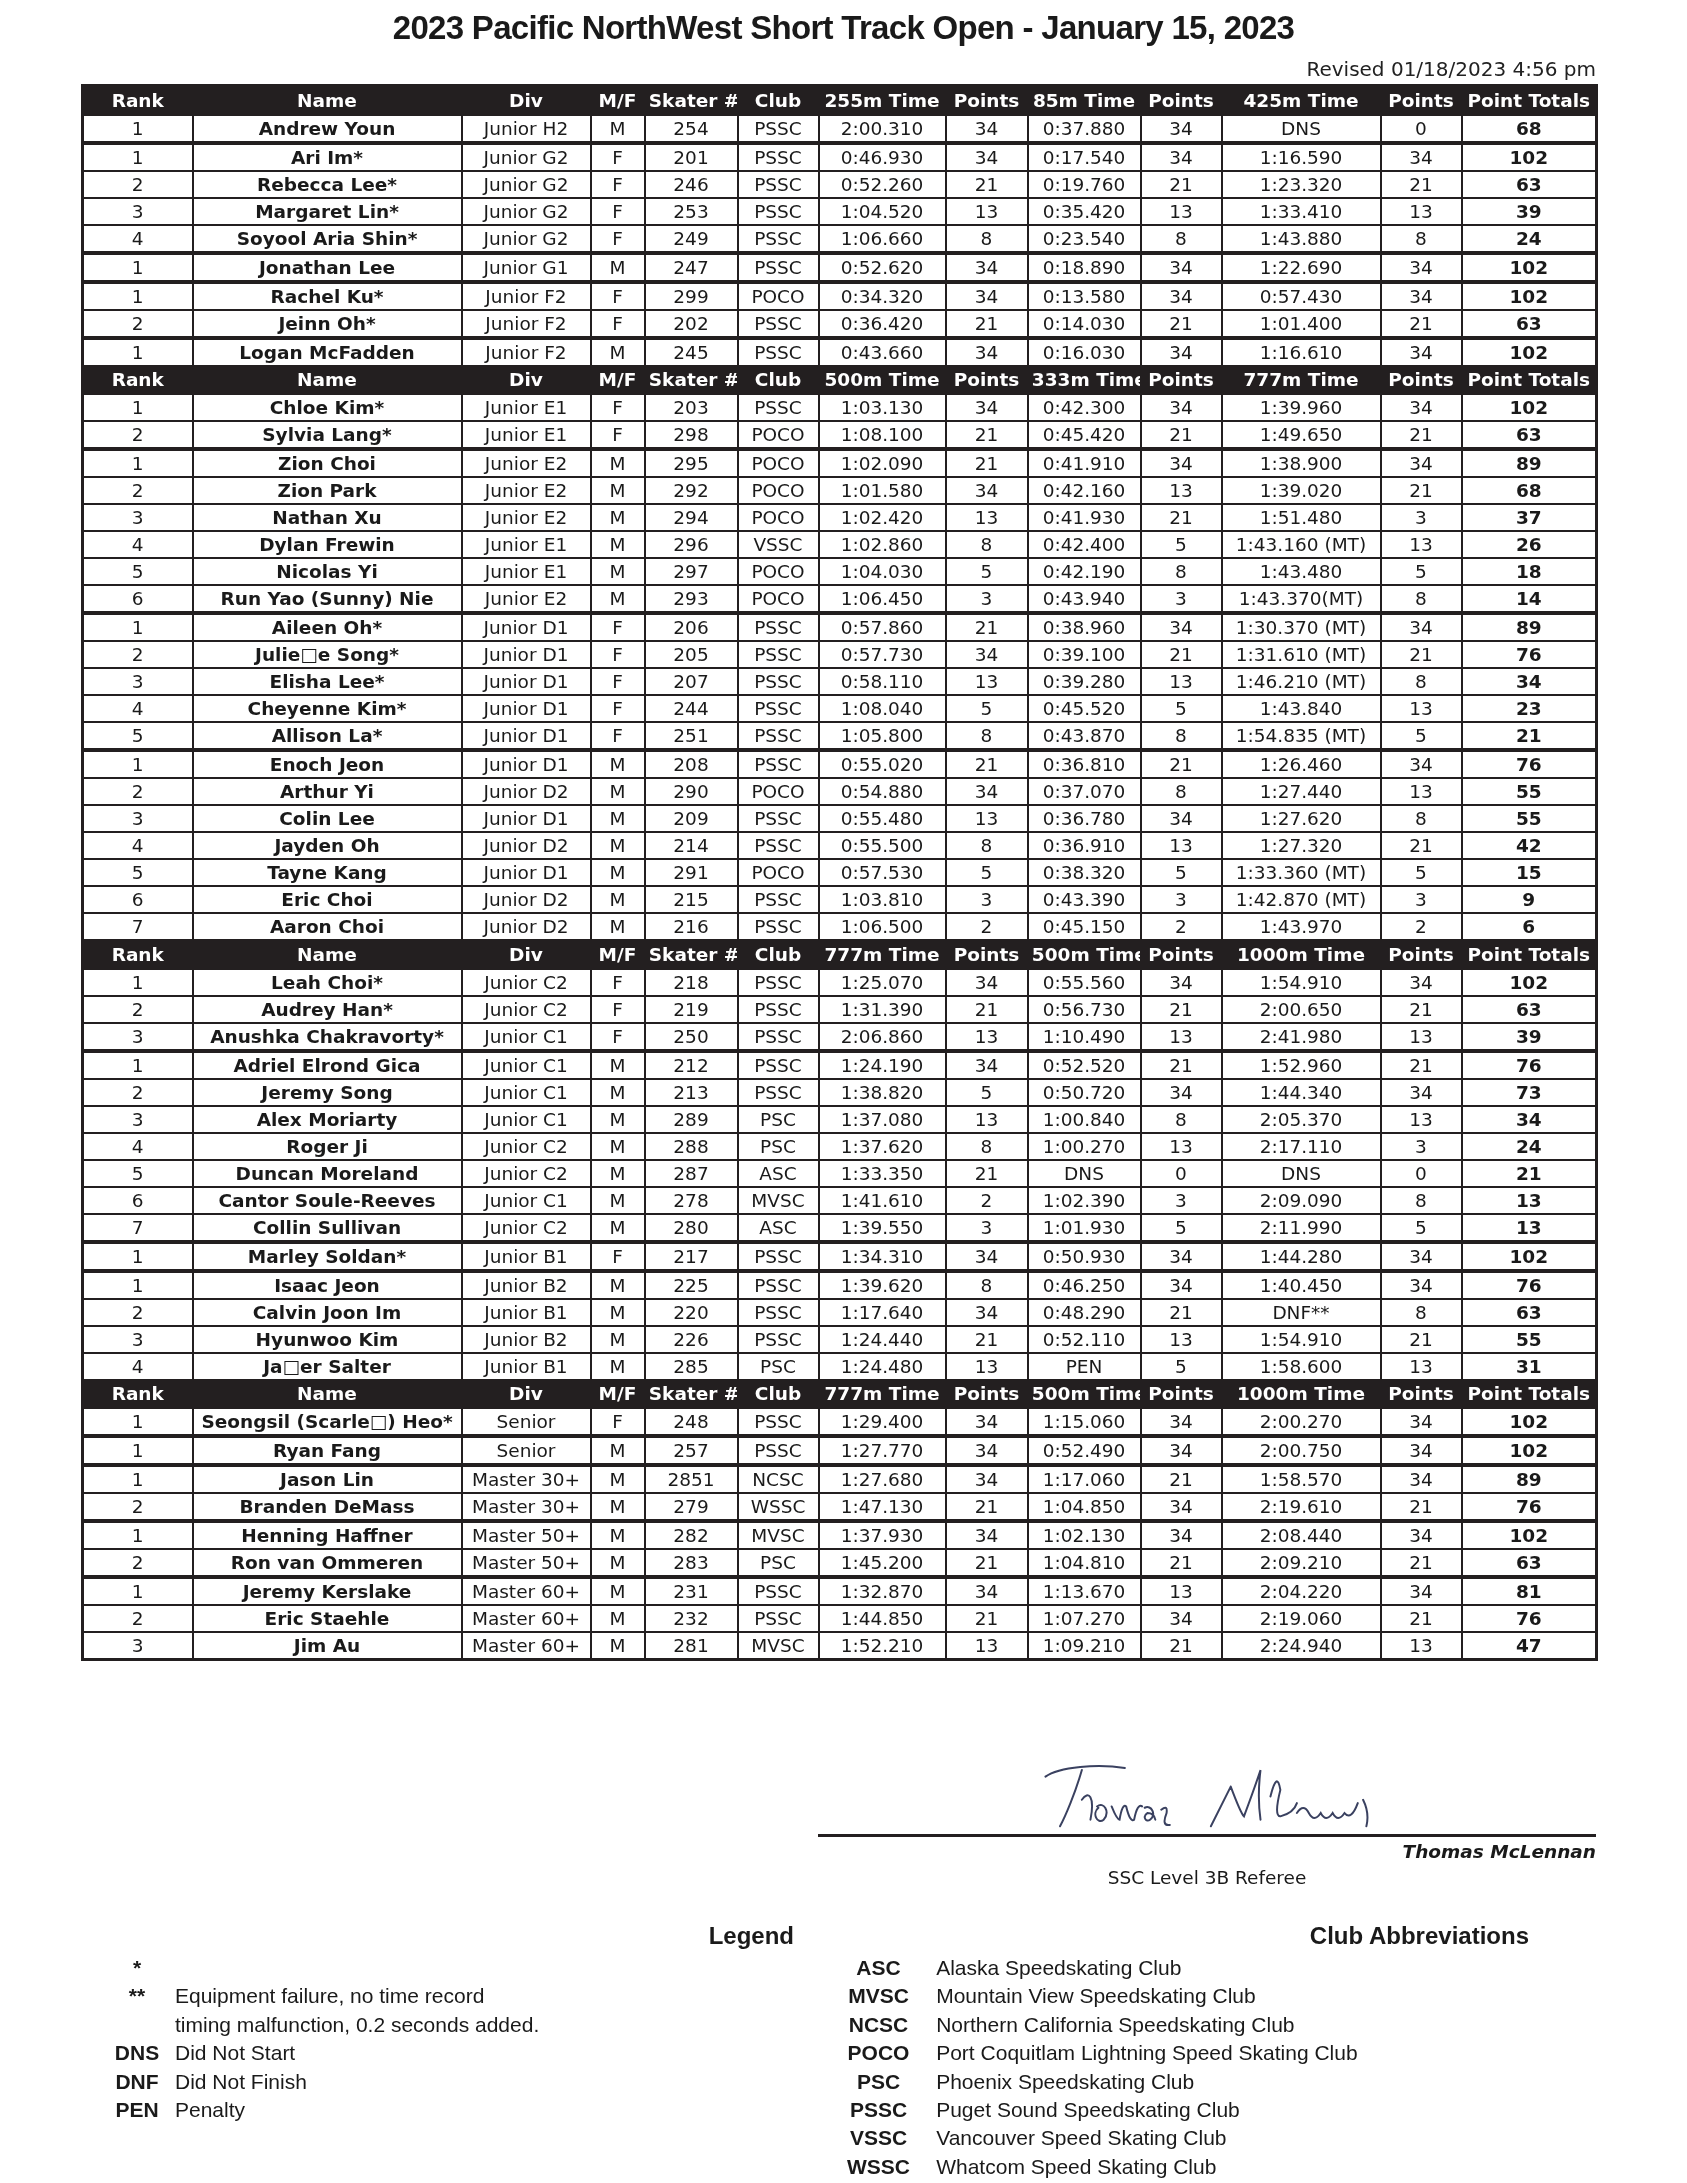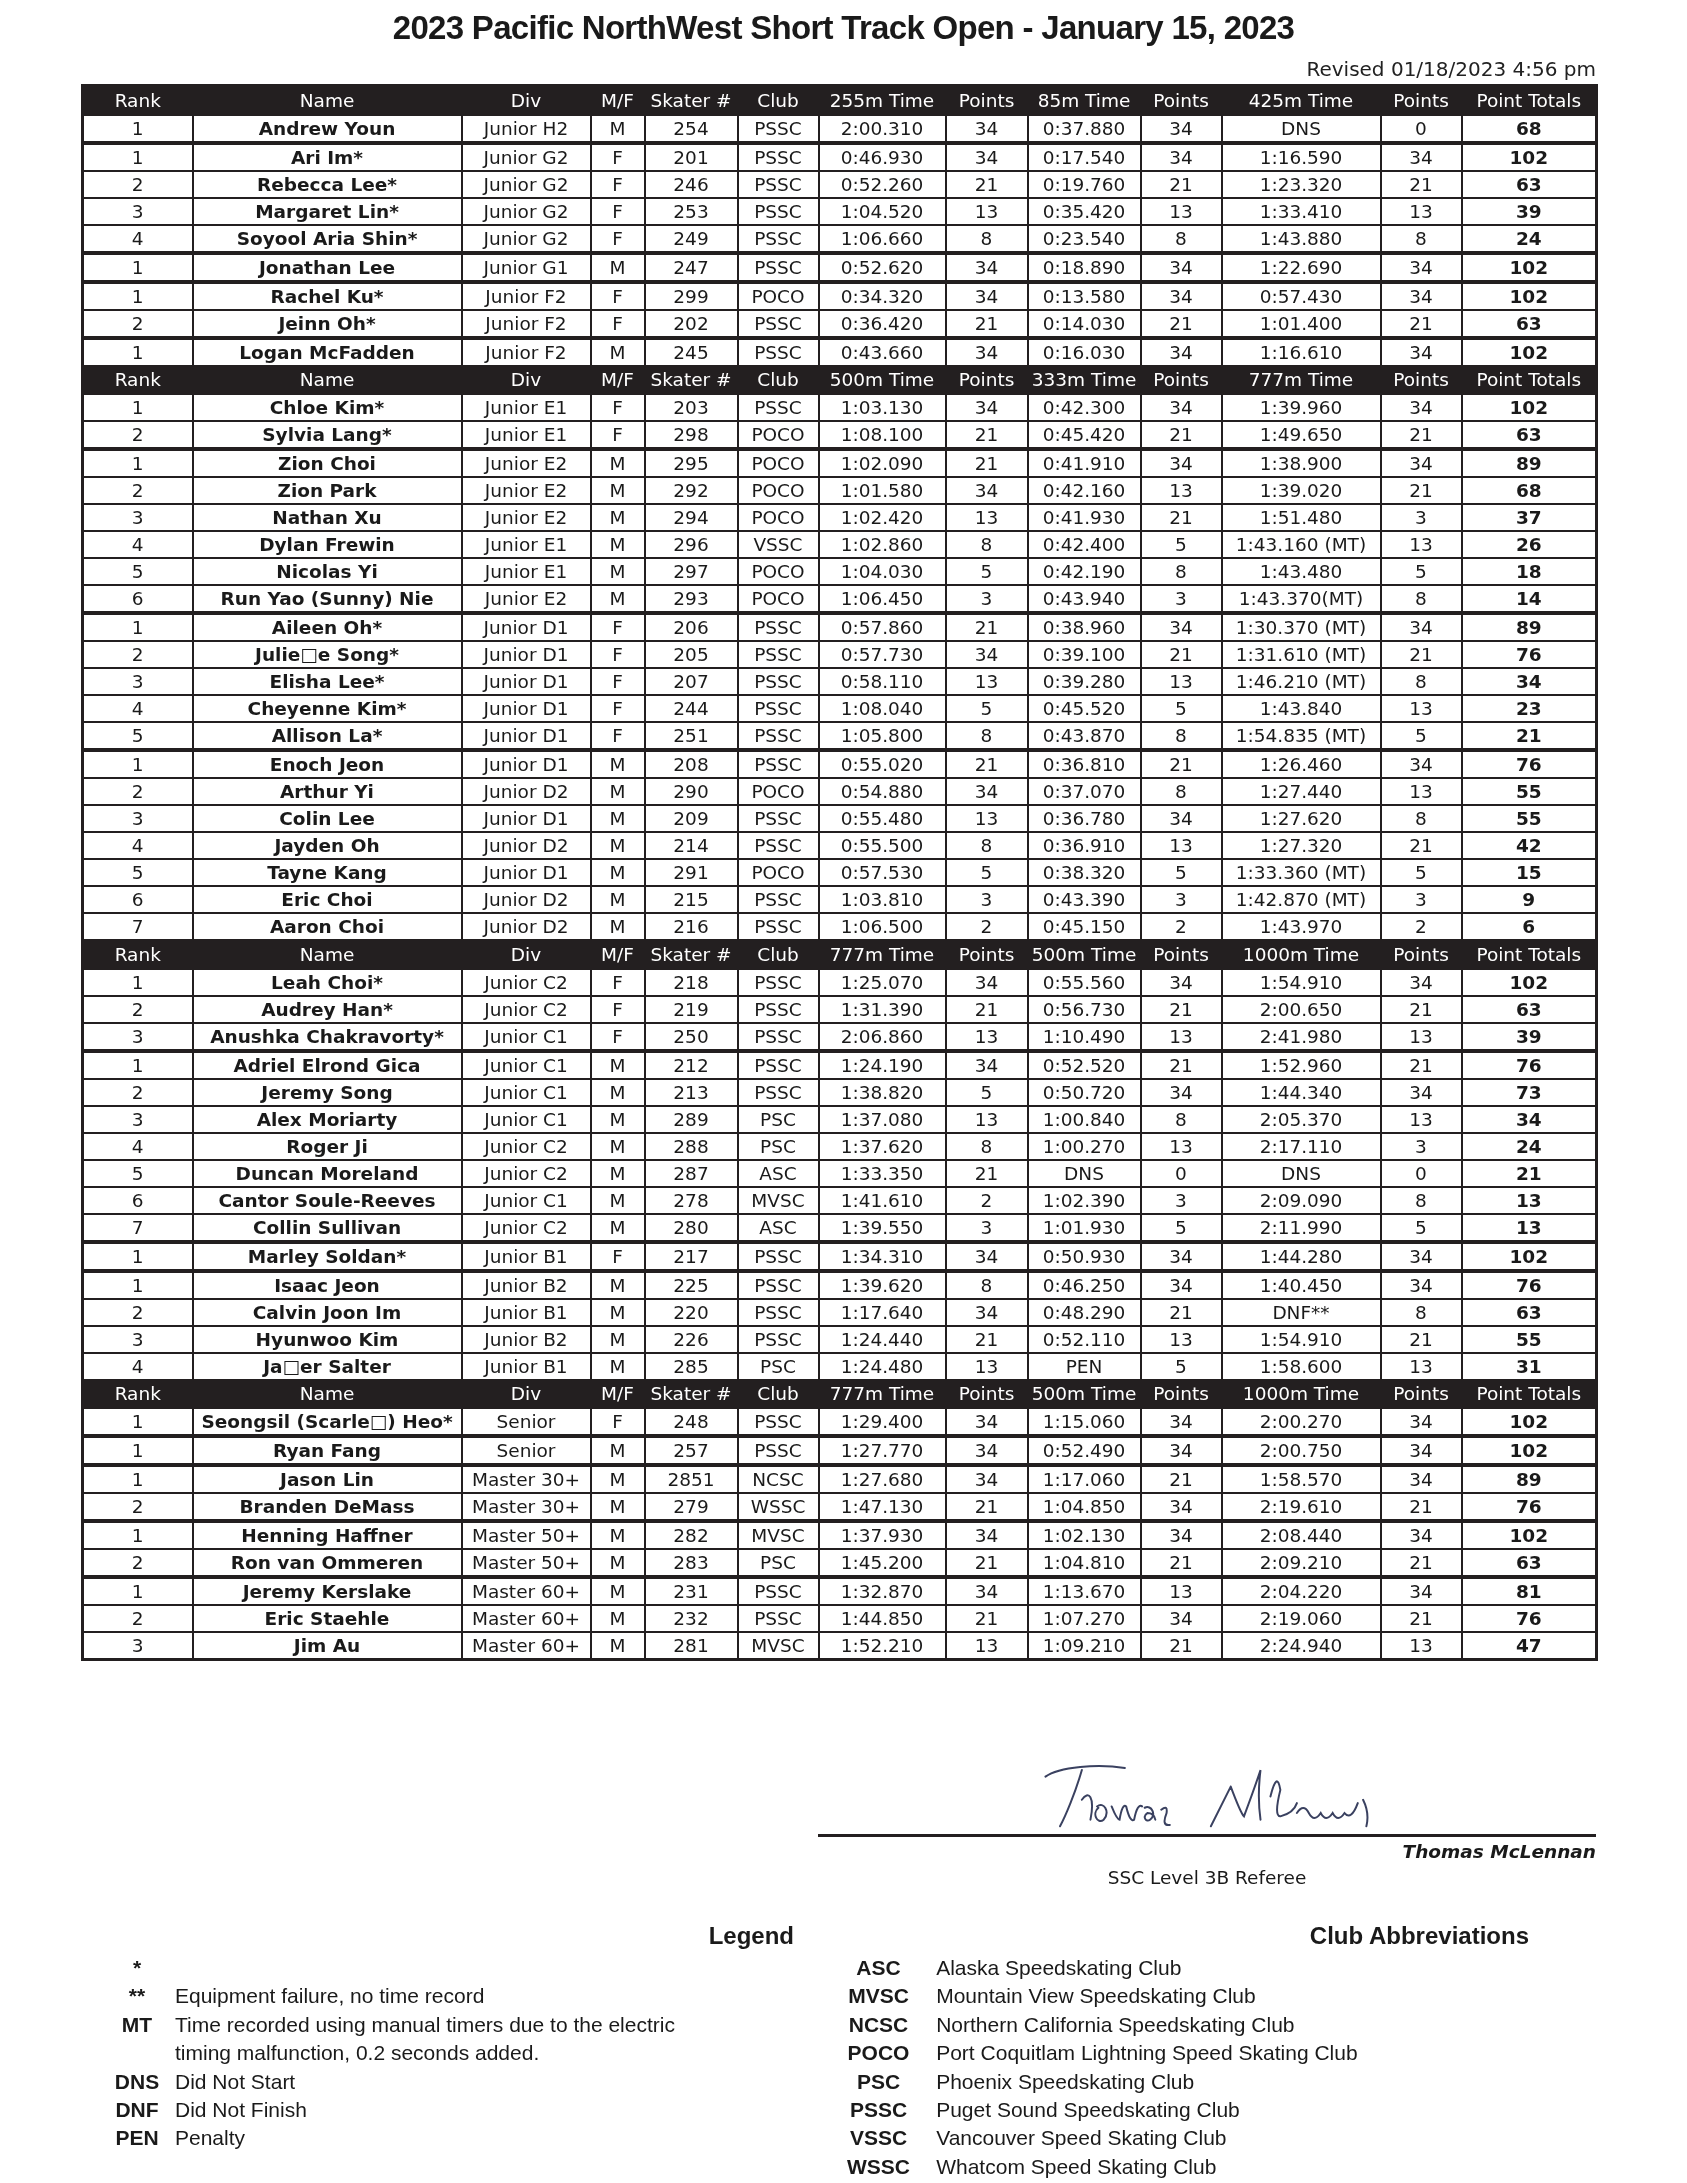--- a/index.html
+++ b/index.html
@@ -6,21 +6,21 @@
   body { width: 1687px; height: 2183px; position: relative; overflow: hidden;
          font-family: "Liberation Sans", sans-serif; color: #1a1a1a; }
   .title { position: absolute; left: 0; width: 1687px; top: 9.3px; text-align: center;
            font-family: Liberation Sans, sans-serif; font-weight: bold; font-size: 33px; letter-spacing: -0.7px; }
   .revised { position: absolute; right: 91px; top: 57px; font-size: 20px;
              font-family: "DejaVu Sans", sans-serif; color: #222; }
   table.results { position: absolute; left: 81px; top: 84px; width: 1515px;
            border-collapse: collapse; table-layout: fixed; border: 3.3px solid #231f20; }
   table.results td, table.results th { border: 2px solid #231f20; height: 25px; padding: 0 3.3px;
            font-family: "DejaVu Sans", sans-serif; font-size: 18.5px; white-space: nowrap; overflow: hidden; }
-  table.results th { background: #231f20; color: #ffffff; font-weight: normal; font-size: 18.5px;
+  table.results th { background: #231f20; color: #ffffff; font-weight: bold; font-size: 18.5px;
            border-color: #231f20; height: 26.5px; text-align: center; }
   table.results td { text-align: center; line-height: 25px; }
   td.name { text-align: left; font-weight: bold; }
   td.time { text-align: left; }
   td.total { font-weight: bold; }
   tr.grp-start td { border-top: 4.6px solid #231f20; }
   .sig { position: absolute; left: 1019px; top: 1760px; width: 397px; height: 73px; }
   .sig-line { position: absolute; left: 818px; top: 1834px; width: 778px; height: 3.3px; background: #231f20; }
   .sig-name { position: absolute; left: 818px; width: 778px; top: 1841px; text-align: right;
               font-family: "DejaVu Sans", sans-serif; font-weight: bold; font-style: italic; font-size: 18.5px; }
@@ -927,24 +927,20 @@
   <div class="legend-title">Legend</div>
   <div id="legend-rows">
       <div class="legend-row">
         <span class="legend-key">*</span>
       </div>
       <div class="legend-row">
         <span class="legend-key">**</span>
         <span class="legend-desc">Equipment failure, no time record</span>
       </div>
       <div class="legend-row">
-        <span class="legend-key">MT</span>
-        <span class="legend-desc">Time recorded using manual timers due to the electric</span>
-      </div>
-      <div class="legend-row">
         <span class="legend-key"></span>
         <span class="legend-desc">timing malfunction, 0.2 seconds added.</span>
       </div>
       <div class="legend-row">
         <span class="legend-key">DNS</span>
         <span class="legend-desc">Did Not Start</span>
       </div>
       <div class="legend-row">
         <span class="legend-key">DNF</span>
         <span class="legend-desc">Did Not Finish</span>

